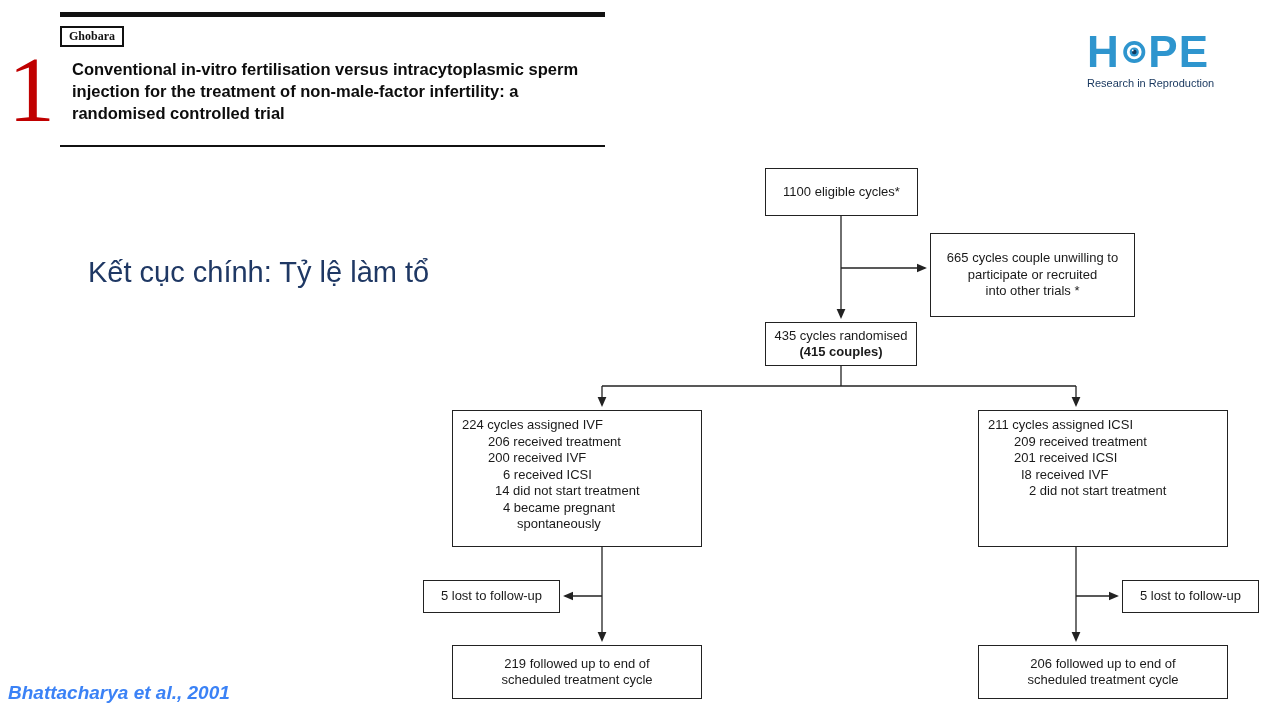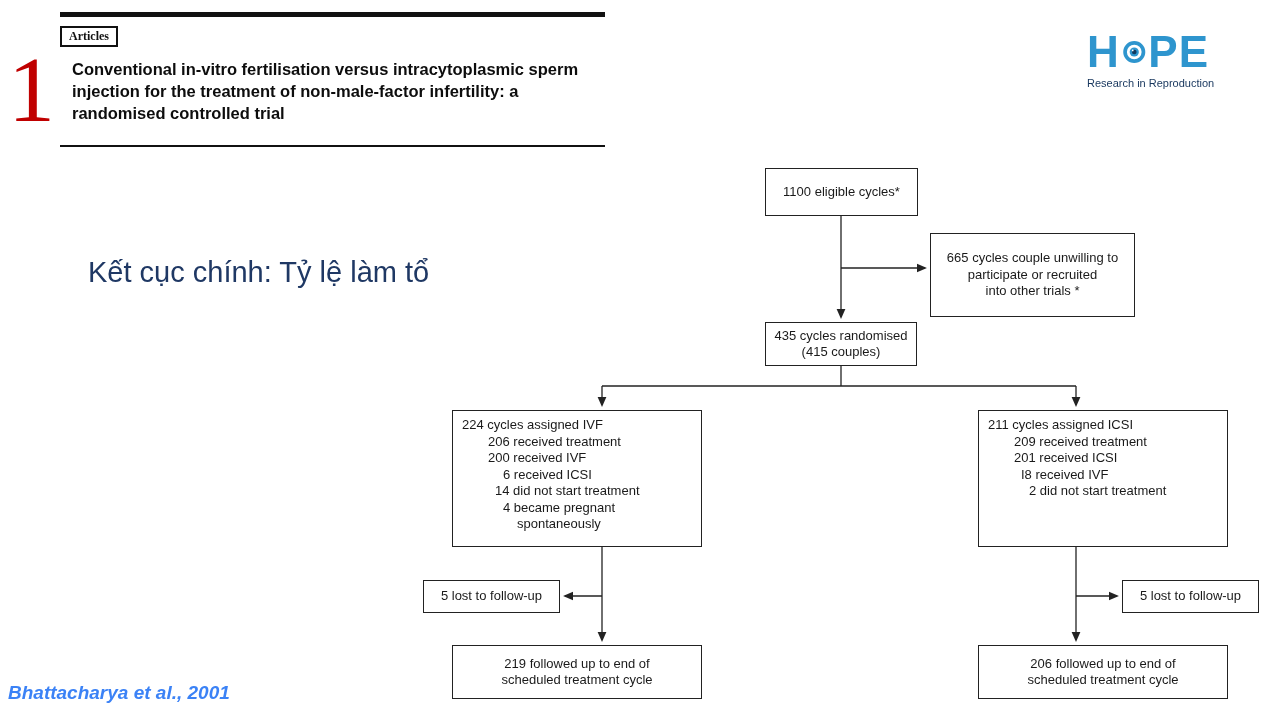--- a/index.html
+++ b/index.html
@@ -41,36 +41,36 @@
   .fbox.l{padding:6px 9px}
   #box-eligible{left:765px;top:168px;width:153px;height:48px}
   #box-excluded{left:930px;top:233px;width:205px;height:84px}
   #box-randomised{left:765px;top:322px;width:152px;height:44px}
   #box-ivf{left:452px;top:410px;width:250px;height:137px}
   #box-icsi{left:978px;top:410px;width:250px;height:137px}
   #box-lost-left{left:423px;top:580px;width:137px;height:33px}
   #box-lost-right{left:1122px;top:580px;width:137px;height:33px}
   #box-followed-left{left:452px;top:645px;width:250px;height:54px}
   #box-followed-right{left:978px;top:645px;width:250px;height:54px}
-  .bold{font-weight:400}
+  .bold{font-weight:700}
   .ind-a{margin-left:26px}
   .ind-b{margin-left:41px}
   .ind-c{margin-left:33px}
   .ind-d{margin-left:55px}
 
   .connectors{position:absolute;left:0;top:0;pointer-events:none}
 </style>
 </head>
 <body>
 
 <div class="slide-number">1</div>
 
 <div class="article-header">
   <div class="article-topbar"></div>
-  <span class="article-tag">Articles</span>
+  <span class="article-tag">Ghobara</span>
   <h1 class="article-title">Conventional in-vitro fertilisation versus intracytoplasmic sperm injection for the treatment of non-male-factor infertility: a randomised controlled trial</h1>
   <div class="article-authors">
   </div>
 </div>
 
 <div class="hope-logo">
   <div class="hope-letters">
     <span>H</span>
     <svg class="eye-o" width="40" height="40" viewBox="0 0 40 40">
       <circle cx="20" cy="20" r="15" fill="none" stroke="#2E95CE" stroke-width="6"></circle>

